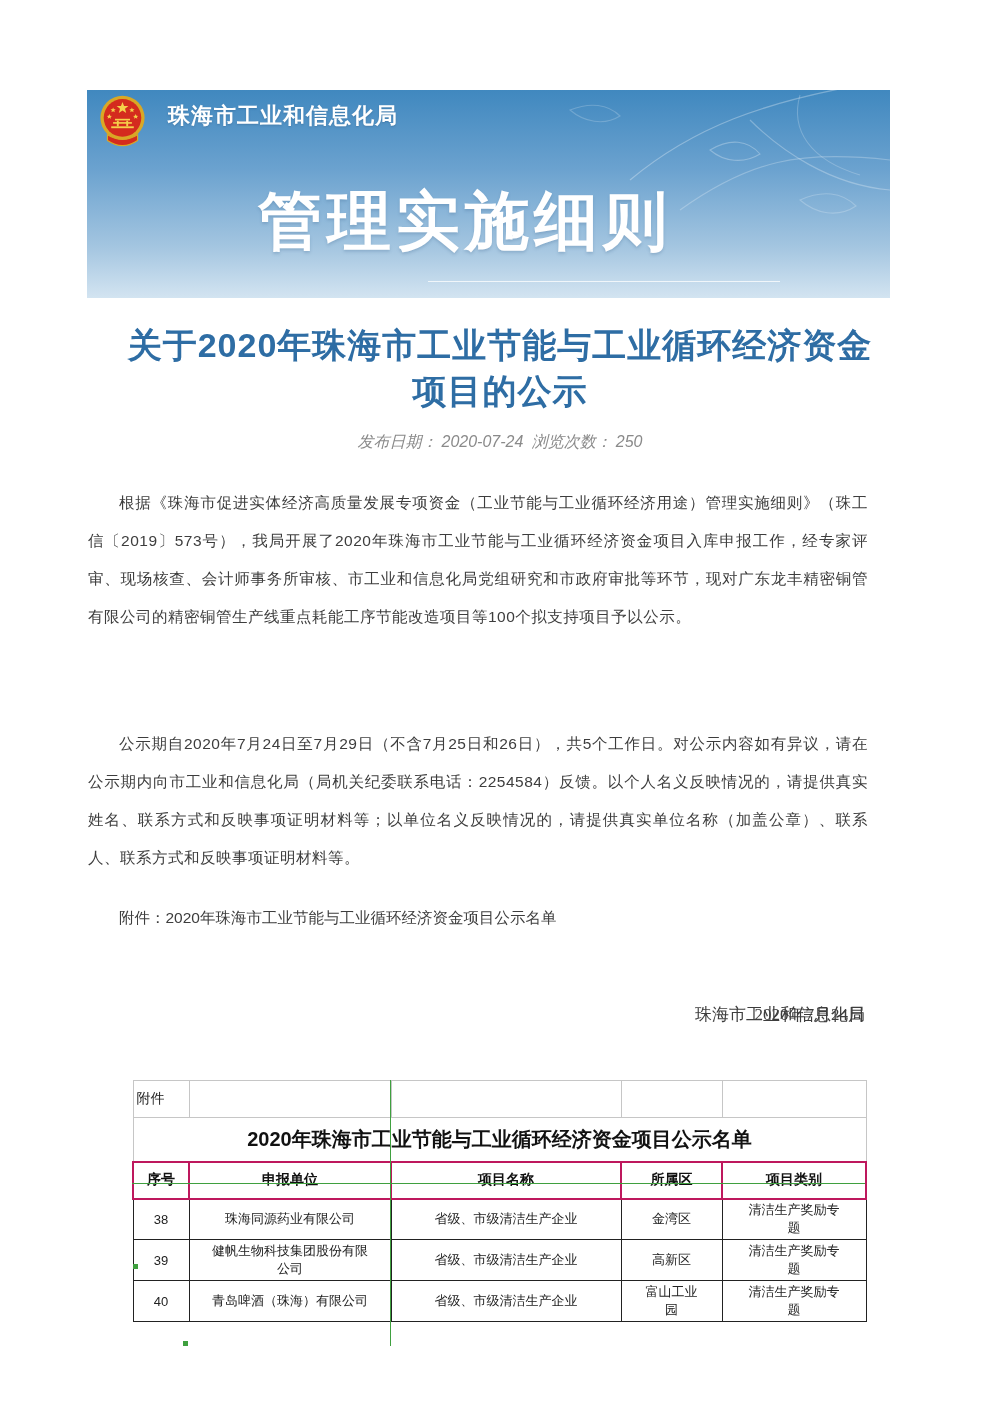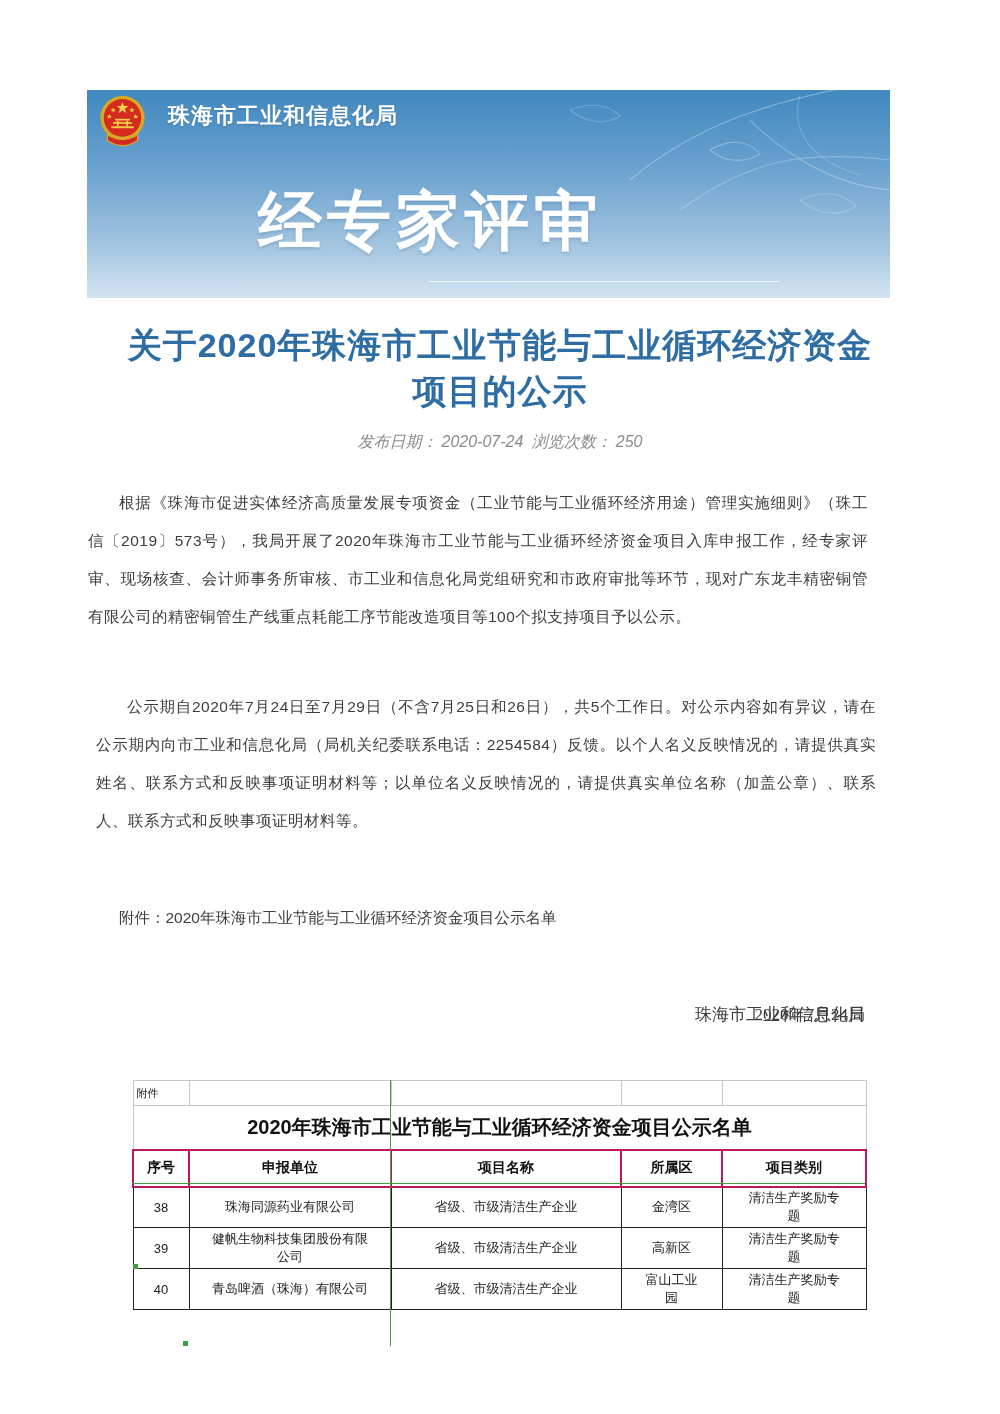--- a/index.html
+++ b/index.html
@@ -43,21 +43,21 @@
     position: absolute; left: 85px; top: 432px; width: 830px;
     text-align: center; color: #8a8a8a; font-size: 16px; font-style: italic;
   }
   .meta span { margin: 0 2px; }
   .para {
     position: absolute; left: 88px; width: 780px;
     color: #3d3d3d; font-size: 15.5px; line-height: 38px;
     text-align: justify; text-indent: 2em; letter-spacing: .5px;
   }
   .para-1 { top: 484px; }
-  .para-2 { top: 688px; margin-left: 8px; }
+  .para-2 { top: 725px; }
   .attachment-line {
     position: absolute; left: 88px; top: 899px; width: 780px;
     color: #3d3d3d; font-size: 15.5px; line-height: 38px; text-indent: 2em;
   }
   .sig {
     position: absolute; left: 85px; width: 830px; padding-right: 50px;
     text-align: right; color: #3d3d3d; font-size: 17px; line-height: 38px;
   }
   .sig-agency { top: 996px; }
   .sig-date { top: 996px; font-family: Liberation Serif, serif; }
@@ -65,22 +65,22 @@
   
   .table-wrap { position: absolute; left: 132px; top: 1080px; width: 733px; }
   table.att {
     width: 733px; border-collapse: collapse; table-layout: fixed;
     color: #1a1a1a;
   }
   col.c-seq { width: 56px; } col.c-company { width: 202px; }
   col.c-project { width: 230px; } col.c-district { width: 101px; }
   col.c-category { width: 144px; }
   tr.attach-row td {
-    height: 25px; border: 1px solid #c6c6c6;
-    font-size: 11px; padding: 0 3px; color: #222;
+    height: 37px; border: 1px solid #c6c6c6;
+    font-size: 14px; padding: 0 3px; color: #222;
   }
   tr.title-row td {
     height: 44px; border-left: 1px solid #c6c6c6; border-right: 1px solid #c6c6c6;
     text-align: center; font-weight: bold; font-size: 20px; color: #111;
   }
   tr.head-row th {
     height: 37px; border: 2px solid #be185d; text-align: center;
     font-size: 14px; font-weight: bold; color: #111;
   }
   tr.data-row td {
@@ -118,21 +118,21 @@
       <polygon fill="#f5d04a" points="22,40 23.6,43.6 27.6,43.8 24.5,46.3 25.6,50.1 22,47.9 18.4,50.1 19.5,46.3 16.4,43.8 20.4,43.6"></polygon>
       <polygon fill="#f5d04a" points="78,40 79.6,43.6 83.6,43.8 80.5,46.3 81.6,50.1 78,47.9 74.4,50.1 75.5,46.3 72.4,43.8 76.4,43.6"></polygon>
       <rect x="34" y="50" width="32" height="3.5" fill="#f5d04a"></rect>
       <rect x="30" y="57" width="40" height="3.5" fill="#f5d04a"></rect>
       <rect x="26" y="66" width="48" height="4" fill="#f5d04a"></rect>
       <rect x="38" y="54" width="4" height="12" fill="#f5d04a"></rect>
       <rect x="58" y="54" width="4" height="12" fill="#f5d04a"></rect>
       <path d="M18 84 Q50 104 82 84 L82 96 Q50 118 18 96 Z" fill="#d42b1e" stroke="#d9a825" stroke-width="2.5"></path>
     </svg>
     <div class="agency-name">珠海市工业和信息化局</div>
-    <div class="banner-title">经专家评审</div>
+    <div class="banner-title">管理实施细则</div>
     <div class="banner-line"></div>
   </div>
 
   <h1 class="article-title">
     <span>关于2020年珠海市工业节能与工业循环经济资金</span><br>
     <span>项目的公示</span>
   </h1>
   <div class="meta">
     <span>发布日期：</span><span>2020-07-24</span>
     <span>浏览次数：</span><span>250</span>

